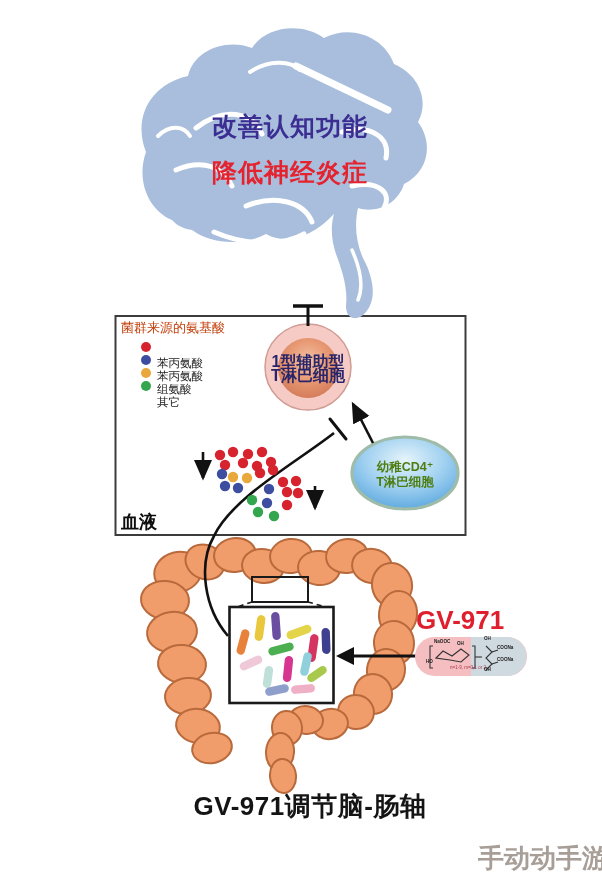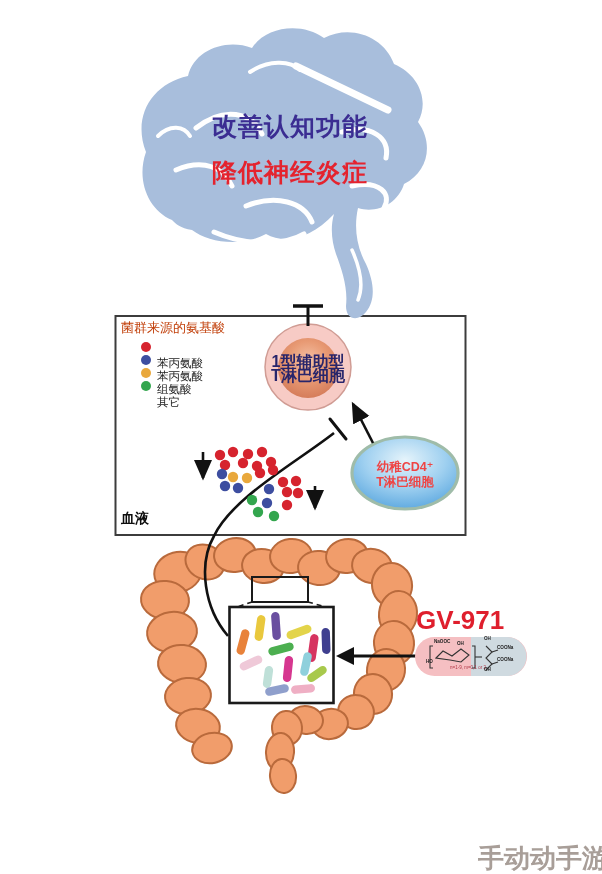--- a/index.html
+++ b/index.html
@@ -10,22 +10,22 @@
   #art{position:absolute;left:0;top:0;}
   .txt{position:absolute;white-space:nowrap;}
   .brain-line{width:200px;text-align:center;font-size:25px;font-weight:bold;letter-spacing:1px;}
   #legend{position:absolute;left:121px;top:319px;}
   #legend .lg-title{font-size:13px;color:#c2410c;margin-bottom:3px;}
   #legend .lg-row{display:flex;align-items:center;margin-left:20px;height:13px;}
   #legend .lg-dot{width:10px;height:10px;border-radius:50%;margin-right:6px;flex:0 0 auto;}
   #legend .lg-label{font-size:11.5px;color:#222;margin-top:33px;}
   .cell-label{position:absolute;transform:translate(-50%,-50%);text-align:center;font-weight:bold;}
   #th1-label{left:308px;top:368px;font-size:16px;line-height:13.5px;color:#28256b;}
-  #naive-label{left:405px;top:474px;font-size:12.5px;line-height:14.5px;color:#ef4444;}
-  #blood-label{left:121px;top:510px;font-size:14px;font-weight:bold;color:#0d0d0d;}
+  #naive-label{left:405px;top:474px;font-size:12.5px;line-height:14.5px;color:#4d7c0f;}
+  #blood-label{left:121px;top:510px;font-size:18px;font-weight:bold;color:#0d0d0d;}
   #gv971-label{left:416px;top:605px;font-size:26px;font-weight:bold;}
   #gv971-note{left:431px;top:665px;width:74px;text-align:center;font-size:4.5px;color:#b03545;white-space:nowrap;}
   .chem-label{position:absolute;font-size:4.6px;color:#222;font-weight:bold;white-space:nowrap;}
   #caption{left:150px;top:789px;width:320px;text-align:center;font-size:26px;font-weight:bold;color:#141414;letter-spacing:0.5px;}
   #watermark{left:478px;top:841px;width:120px;text-align:right;font-size:26px;font-weight:bold;color:#a89e98;}
   
   #colon ellipse{stroke:#b96a3c;stroke-width:2;}
   .gyri{stroke:#ffffff;fill:none;stroke-linecap:round;}
 </style>
 </head>
@@ -227,20 +227,21 @@
   <div class="cell-label" id="naive-label">
     <div>幼稚CD4⁺</div>
     <div>T淋巴细胞</div>
   </div>
 
   <div class="txt" id="blood-label">血液</div>
 
   <div class="txt" id="gv971-label" style="color: rgb(223, 31, 45);">GV-971</div>
   <div class="txt" id="gv971-note">n=1-9, m=0,1 or 2</div>
 
+  <div class="txt" id="caption">GV-971调节脑-肠轴</div>
   <div class="txt" id="watermark">手动动手游</div>
 <span class="chem-label" style="left: 434px; top: 639px;">NaOOC</span>
     <span class="chem-label" style="left: 457px; top: 641px;">OH</span>
     <span class="chem-label" style="left: 426px; top: 659px;">HO</span>
     <span class="chem-label" style="left: 484px; top: 636px;">OH</span>
     <span class="chem-label" style="left: 497px; top: 645px;">COONa</span>
     <span class="chem-label" style="left: 497px; top: 657px;">COONa</span>
     <span class="chem-label" style="left: 484px; top: 667px;">OH</span>
   </div>
 

